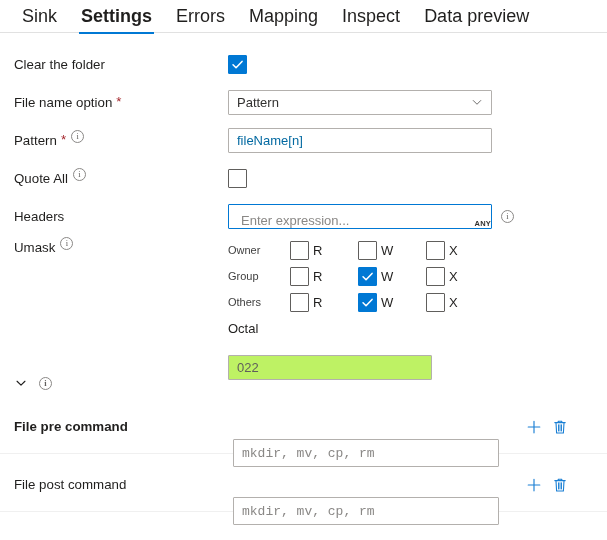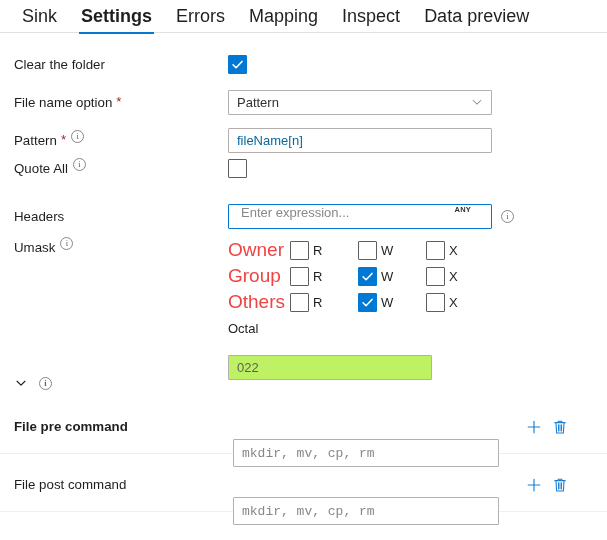--- a/index.html
+++ b/index.html
@@ -126,42 +126,42 @@
     color: #605e5c;
   }
   .txt { color: #0369a1; cursor: text; }
 
   .expr {
     width: 264px; height: 25px;
     border: 1px solid var(--accent, #0078d4);
     background: #fff;
     font-size: 13px;
     color: #8a8886;
-    padding: 0 20px 0 12px;
-    display: flex;
-    align-items: flex-start;
+    padding: 0 0 0 12px;
+    display: flex;
+    align-items: flex-end;
     border-radius: 1px;
     cursor: text;
   }
   .expr .ph { flex: 1; color: #8a8886; }
   .expr .anybadge {
     font-size: 7.5px;
     font-weight: bold;
     color: #323130;
     letter-spacing: 0.2px;
     flex: none;
   }
 
   
   .umask {
     position: absolute;
     left: 228px; top: 0;
   }
   .urow { display: flex; align-items: center; height: 22px; margin-bottom: 4px; }
-  .uname { width: 62px; font-size: 19px; color: #ef4444; }
+  .uname { width: 62px; font-size: 11px; color: #404040; }
   .ugrp { display: flex; align-items: center; width: 68px; }
   .ugrp .tag { font-size: 13px; color: #201f1e; margin-left: 4px; }
   .octal { font-size: 13px; color: #201f1e; height: 22px; display: flex; align-items: center; }
 
   .octalbox {
     position: absolute;
     left: 228px;
     width: 204px; height: 25px;
     border: 1px solid #b3b0ad;
     background: #bef264;
@@ -283,21 +283,21 @@
         <span class="req">*</span>
         <span class="info">i</span>
       </div>
       <div class="ctl">
         <div class="txt">
           <span>fileName[n]</span>
         </div>
       </div>
     </div>
 
-    <div class="row" style="top:116px;">
+    <div class="row" style="top:126px;">
       <div class="lbl">
         <span>Quote All</span>
         <span class="info">i</span>
       </div>
       <div class="ctl">
         <div class="cbox">
           
         </div>
       </div>
     </div>

